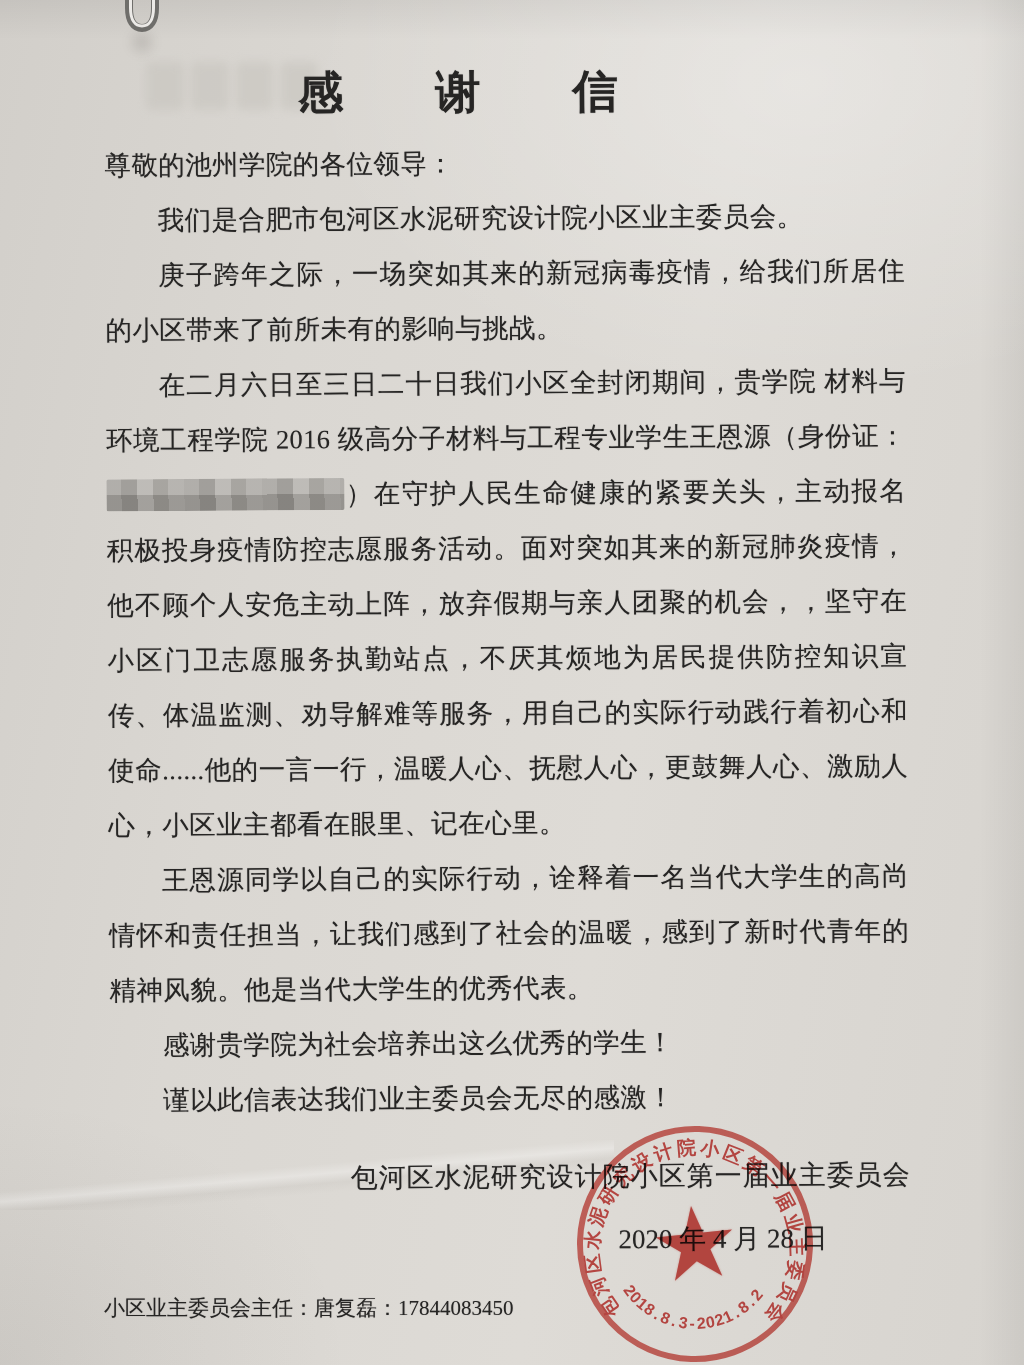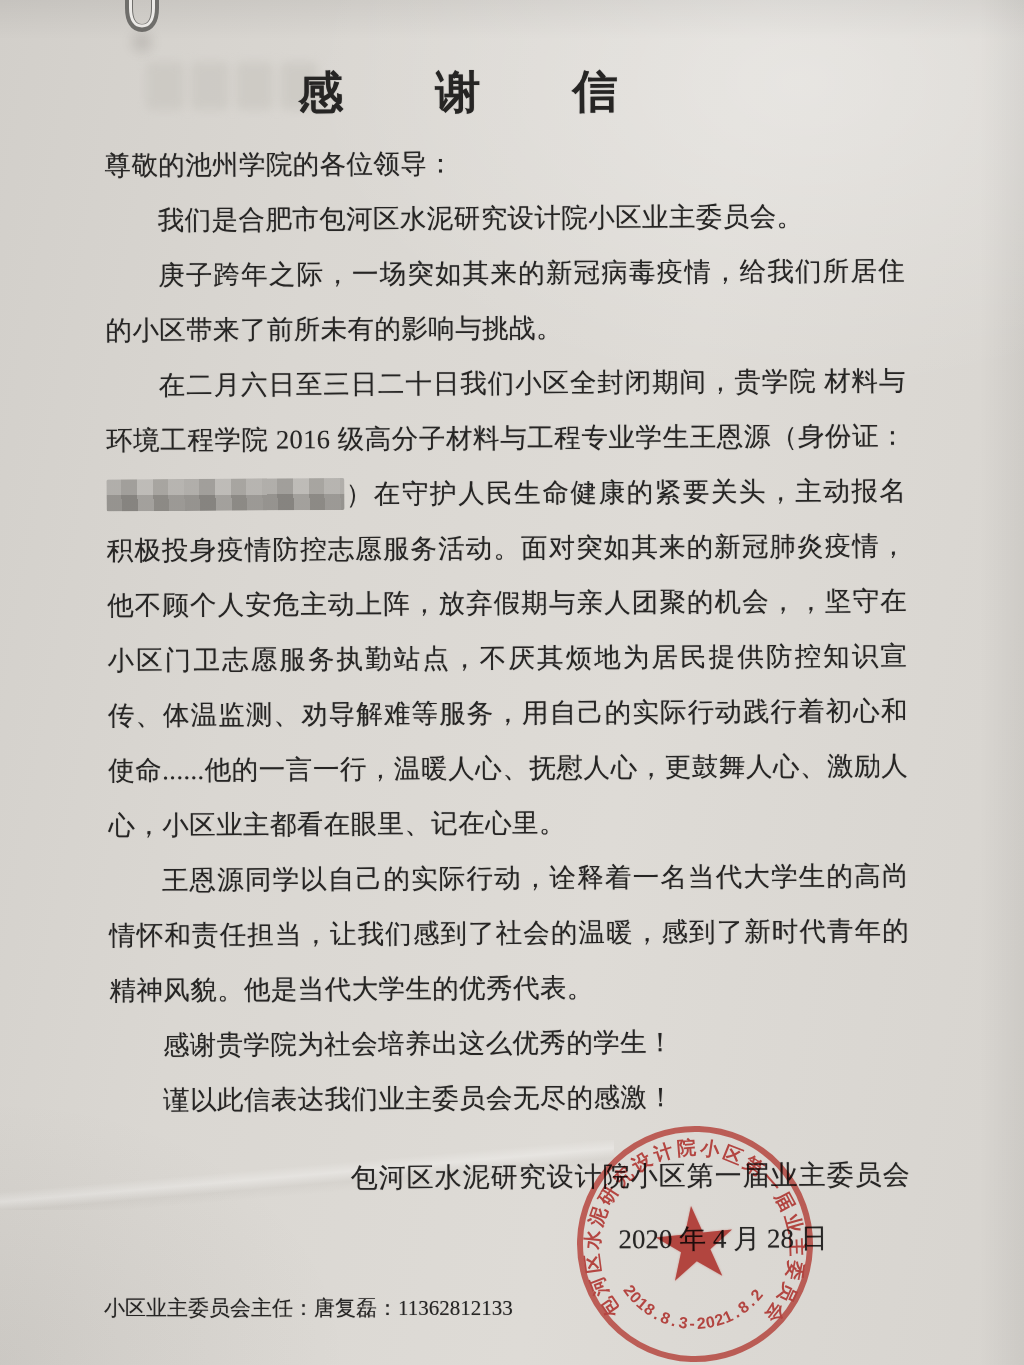--- a/index.html
+++ b/index.html
@@ -109,21 +109,21 @@
     <p class="para">我们是合肥市包河区水泥研究设计院小区业主委员会。</p>
     <p class="para">庚子跨年之际，一场突如其来的新冠病毒疫情，给我们所居住的小区带来了前所未有的影响与挑战。</p>
     <p class="para"><span>在二月六日至三日二十日我们小区全封闭期间，贵学院 材料与环境工程学院 2016 级高分子材料与工程专业学生王恩源（身份证：</span><span class="mosaic"></span><span>）在守护人民生命健康的紧要关头，主动报名积极投身疫情防控志愿服务活动。面对突如其来的新冠肺炎疫情，他不顾个人安危主动上阵，放弃假期与亲人团聚的机会，，坚守在小区门卫志愿服务执勤站点，不厌其烦地为居民提供防控知识宣传、体温监测、劝导解难等服务，用自己的实际行动践行着初心和使命......他的一言一行，温暖人心、抚慰人心，更鼓舞人心、激励人心，小区业主都看在眼里、记在心里。</span></p>
     <p class="para">王恩源同学以自己的实际行动，诠释着一名当代大学生的高尚情怀和责任担当，让我们感到了社会的温暖，感到了新时代青年的精神风貌。他是当代大学生的优秀代表。</p>
     <p class="para">感谢贵学院为社会培养出这么优秀的学生！</p>
     <p class="para">谨以此信表达我们业主委员会无尽的感激！</p>
     <p class="signature">包河区水泥研究设计院小区第一届业主委员会</p>
     <p class="date">2020 年 4 月 28 日</p>
   </div>
 
-  <p class="footer">小区业主委员会主任：唐复磊：11362812133</p>
+  <p class="footer">小区业主委员会主任：唐复磊：17844083450</p>
 
   <div class="seal">
     <div class="seal-arc">
         <span style="transform: rotate(-126deg);">包</span>
         <span style="transform: rotate(-112.737deg);">河</span>
         <span style="transform: rotate(-99.4737deg);">区</span>
         <span style="transform: rotate(-86.2105deg);">水</span>
         <span style="transform: rotate(-72.9474deg);">泥</span>
         <span style="transform: rotate(-59.6842deg);">研</span>
         <span style="transform: rotate(-46.4211deg);">究</span>

